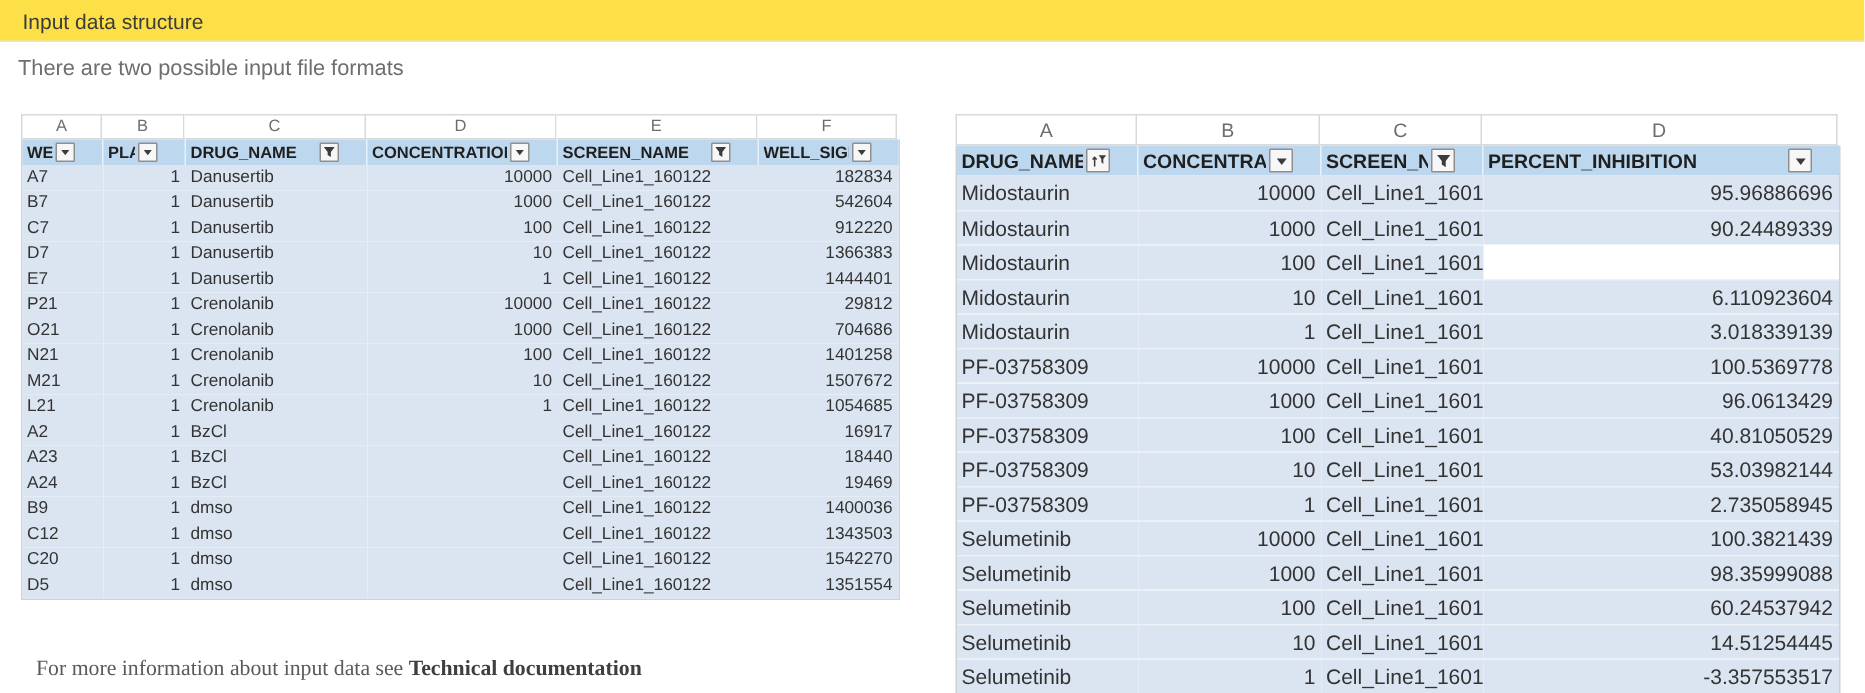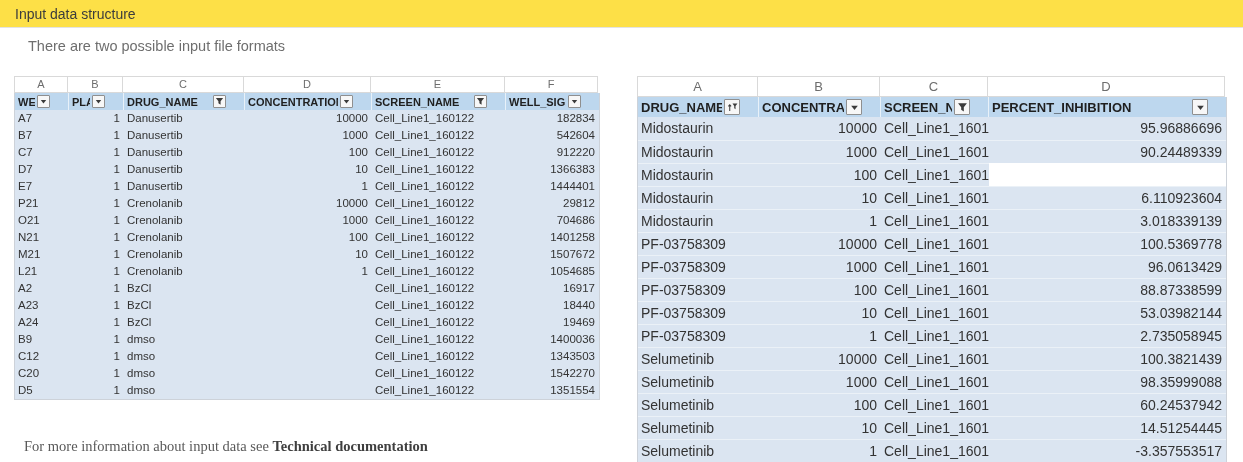--- a/index.html
+++ b/index.html
@@ -8,21 +8,21 @@
     width:1243px; height:462px; position:relative; overflow:hidden;
     background:#ffffff; font-family:"Liberation Sans", sans-serif;
   }
   .titlebar {
     position:absolute; left:0; top:0; width:1243px; height:28px;
     background:#fde047; border-bottom:1px solid #e3e3e3;
     display:flex; align-items:center; padding-left:15px;
     font-size:14px; color:#3c3c3c;
   }
   .subtitle {
-    position:absolute; left:28px; top:38px; margin:0;
+    position:absolute; left:12px; top:38px; margin:0;
     font-size:14.5px; color:#6e6e6e;
   }
   .sheet { position:absolute; }
   .sheet-left  { left:14px;  top:76px; }
   .sheet-right { left:637px; top:76px; }
 
   .letters, .thead, .trow { display:grid; }
   .sheet-left  .letters, .sheet-left  .thead, .sheet-left  .trow { grid-template-columns:54px 55px 121px 127px 134px 93px; }
   .sheet-right .letters, .sheet-right .thead, .sheet-right .trow { grid-template-columns:121px 122px 108px 237px; }
 
@@ -363,21 +363,21 @@
         <div class="trow">
           <div class="tcell">PF-03758309</div>
           <div class="tcell num">1000</div>
           <div class="tcell">Cell_Line1_160122</div>
           <div class="tcell num">96.0613429</div>
         </div>
         <div class="trow">
           <div class="tcell">PF-03758309</div>
           <div class="tcell num">100</div>
           <div class="tcell">Cell_Line1_160122</div>
-          <div class="tcell num">88.87338599</div>
+          <div class="tcell num">40.81050529</div>
         </div>
         <div class="trow">
           <div class="tcell">PF-03758309</div>
           <div class="tcell num">10</div>
           <div class="tcell">Cell_Line1_160122</div>
           <div class="tcell num">53.03982144</div>
         </div>
         <div class="trow">
           <div class="tcell">PF-03758309</div>
           <div class="tcell num">1</div>

